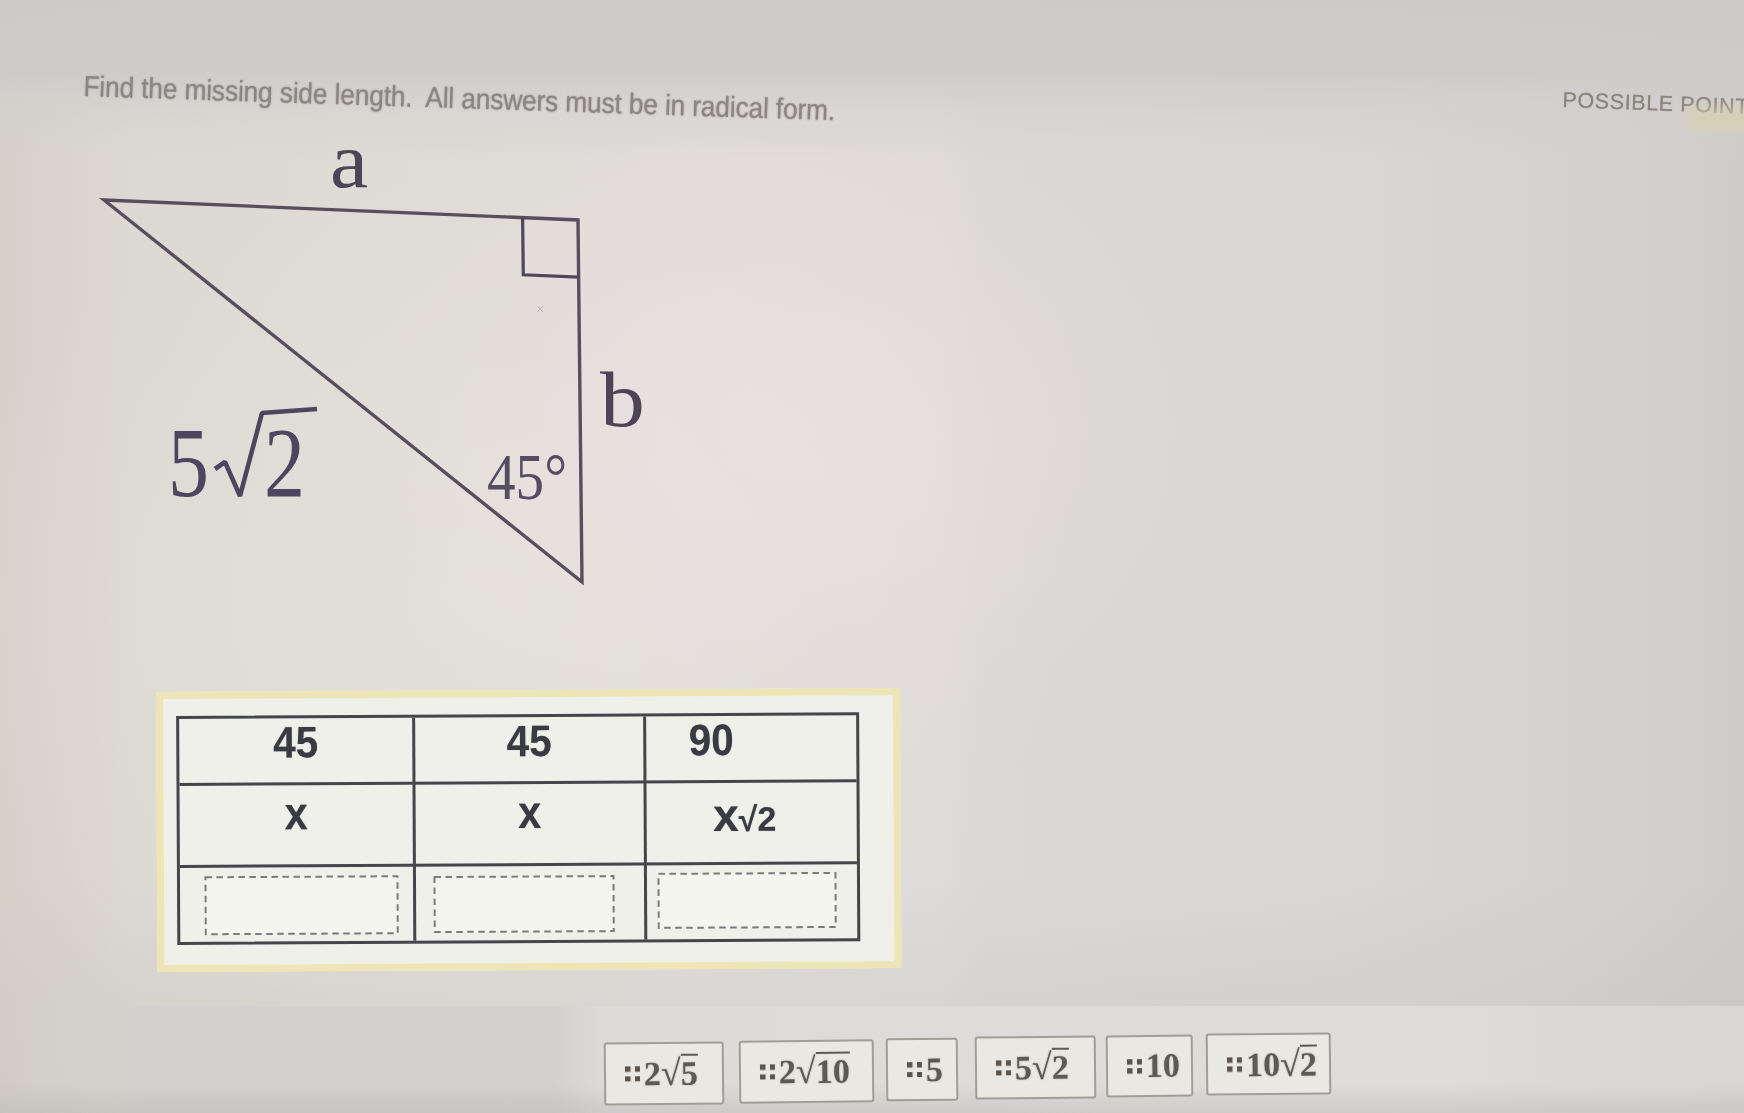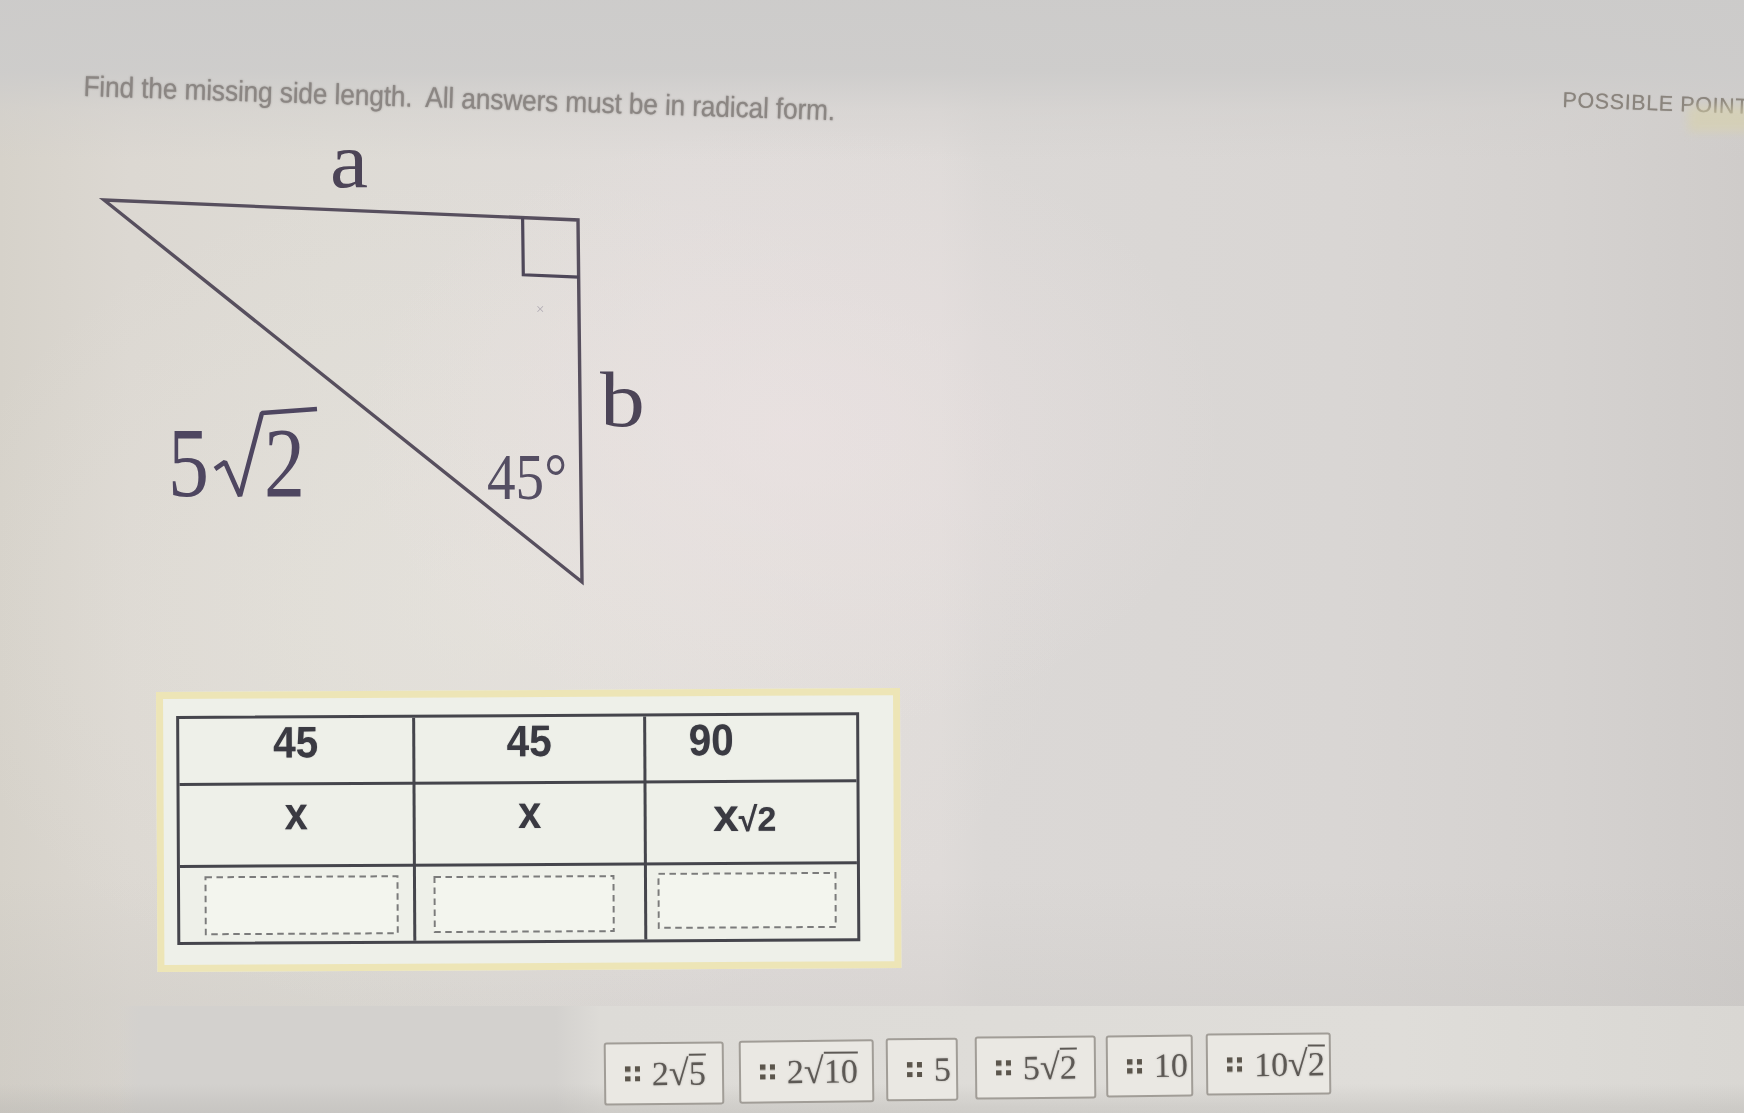--- a/index.html
+++ b/index.html
@@ -11,21 +11,21 @@
     display:flex;align-items:center;transform:rotate(-0.6deg);
     font-family:"Liberation Serif",serif;color:#5d5955;
     text-shadow:0 0 1.8px rgba(93,89,85,0.5);}
   .handle{width:15px;height:15px;margin-left:19px;flex:0 0 auto;
     background:
       linear-gradient(#5b554c,#5b554c) 0px 0px/5.5px 5.5px no-repeat,
       linear-gradient(#5b554c,#5b554c) 9.5px 0px/5.5px 5.5px no-repeat,
       linear-gradient(#5b554c,#5b554c) 0px 9.5px/5.5px 5.5px no-repeat,
       linear-gradient(#5b554c,#5b554c) 9.5px 9.5px/5.5px 5.5px no-repeat;
     filter:blur(0.6px);}
-  .f{font-size:34px;margin-left:12px;white-space:nowrap;}
+  .f{font-size:34px;margin-left:4px;white-space:nowrap;font-weight:bold;}
   .rt{display:inline-block;position:relative;font-size:36px;line-height:1;}
   .rt .bar{border-top:2.6px solid #5d5955;display:inline-block;line-height:1;font-size:34px;padding-top:1px;}
 </style>
 </head>
 <body>
 <div class="page">
 
 <div class="abs" id="bgwash" style="left:0;top:0;width:1744px;height:1113px;
   background:
     linear-gradient(to bottom, rgba(204,203,202,0.95) 0px, rgba(205,204,203,0.92) 72px, rgba(209,207,205,0.45) 110px, rgba(212,210,207,0) 160px),

